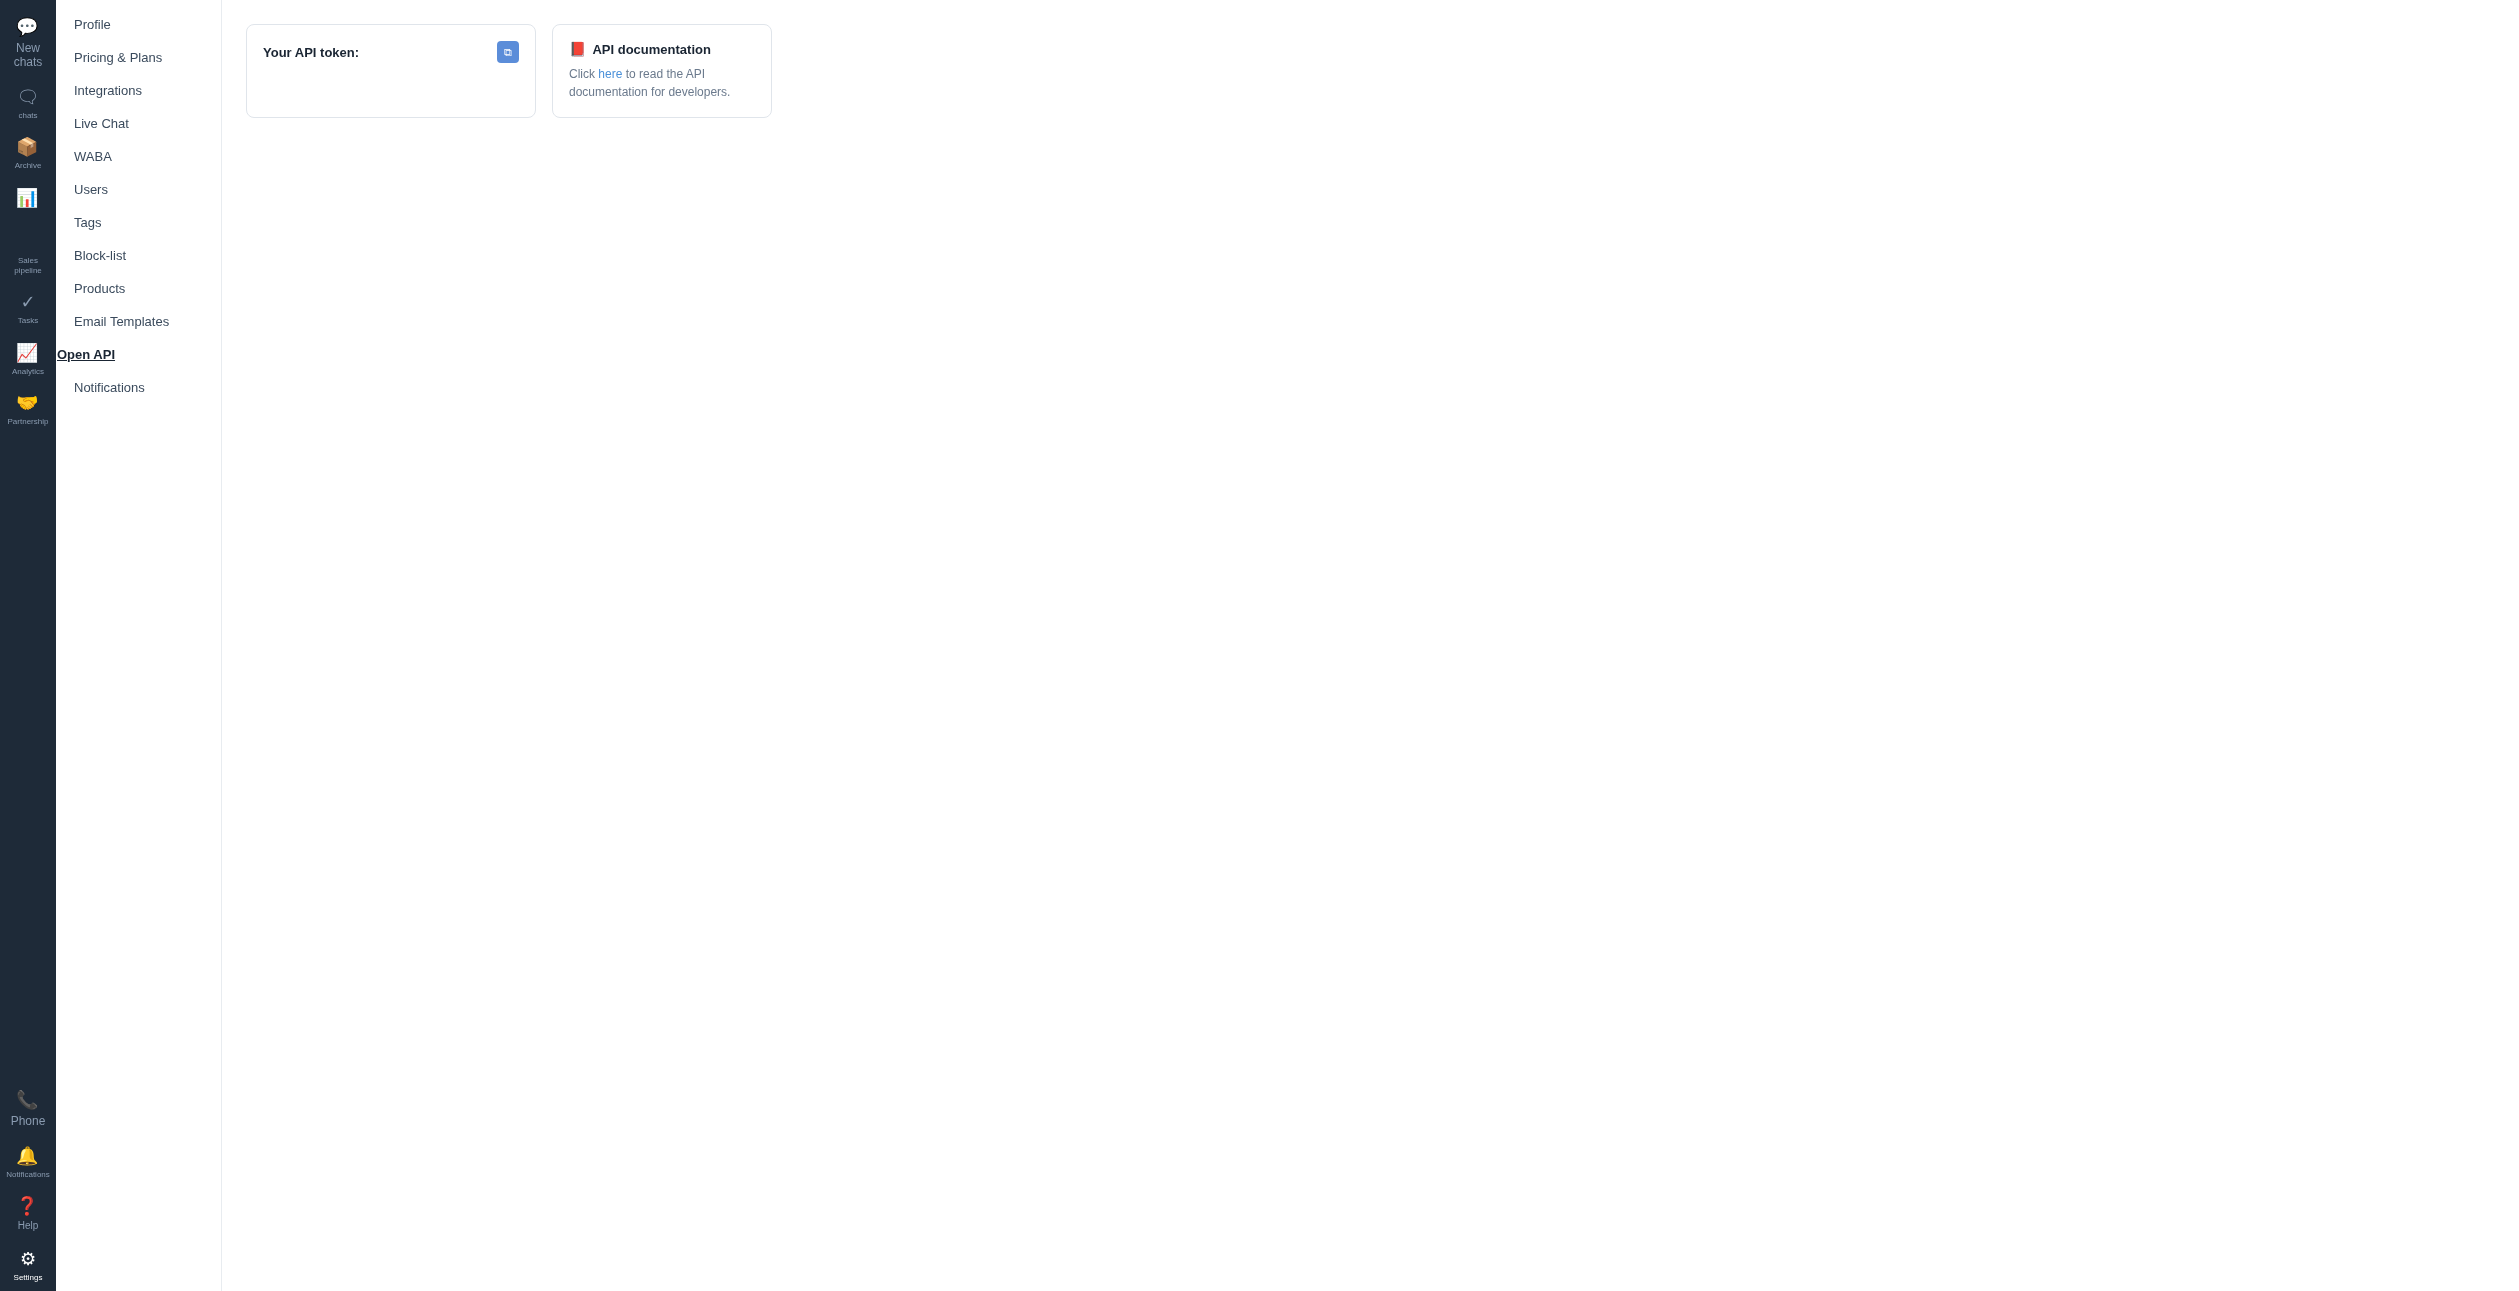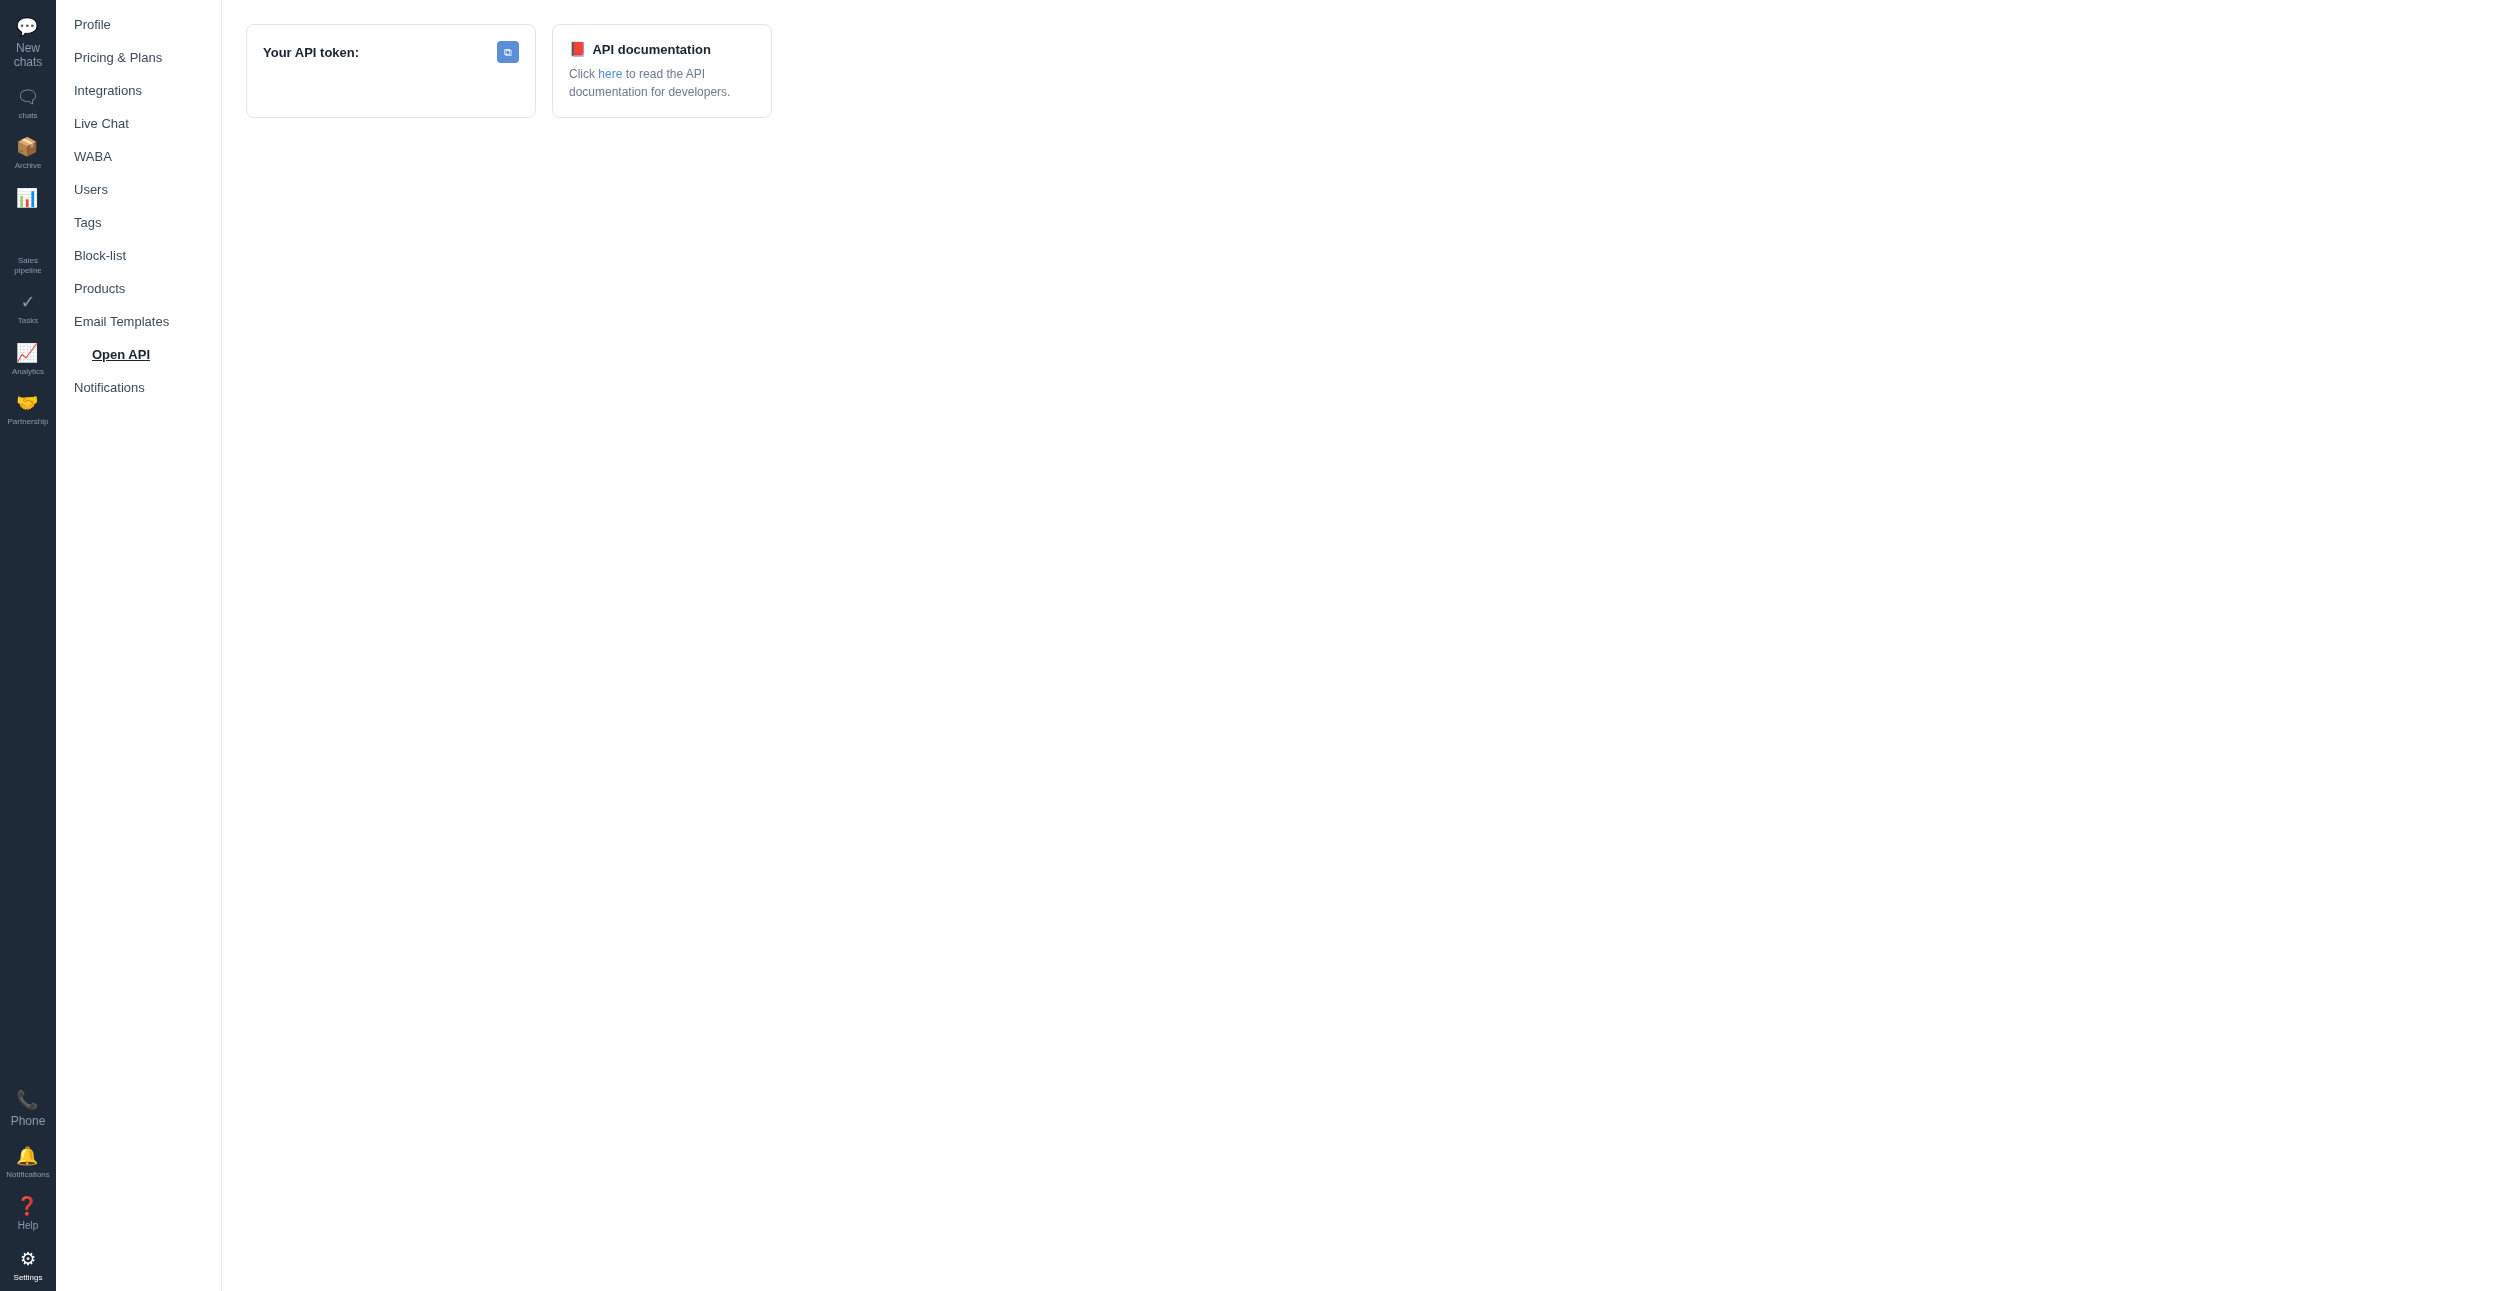--- a/index.html
+++ b/index.html
@@ -142,21 +142,21 @@
     .api-docs-text a {
       color: #4a90d9;
       text-decoration: none;
     }
 
     .emoji-icon {
       font-size: 14px;
     }
 
     .settings-active-item {
-      padding: 9px 36px;
+      padding: 9px 1px;
       font-size: 13px;
       font-weight: 600;
       color: #1a2533;
       cursor: pointer;
       text-decoration: underline;
       display: block;
     }
 
     .icon-nav-spacer { flex: 1; }
   </style>

